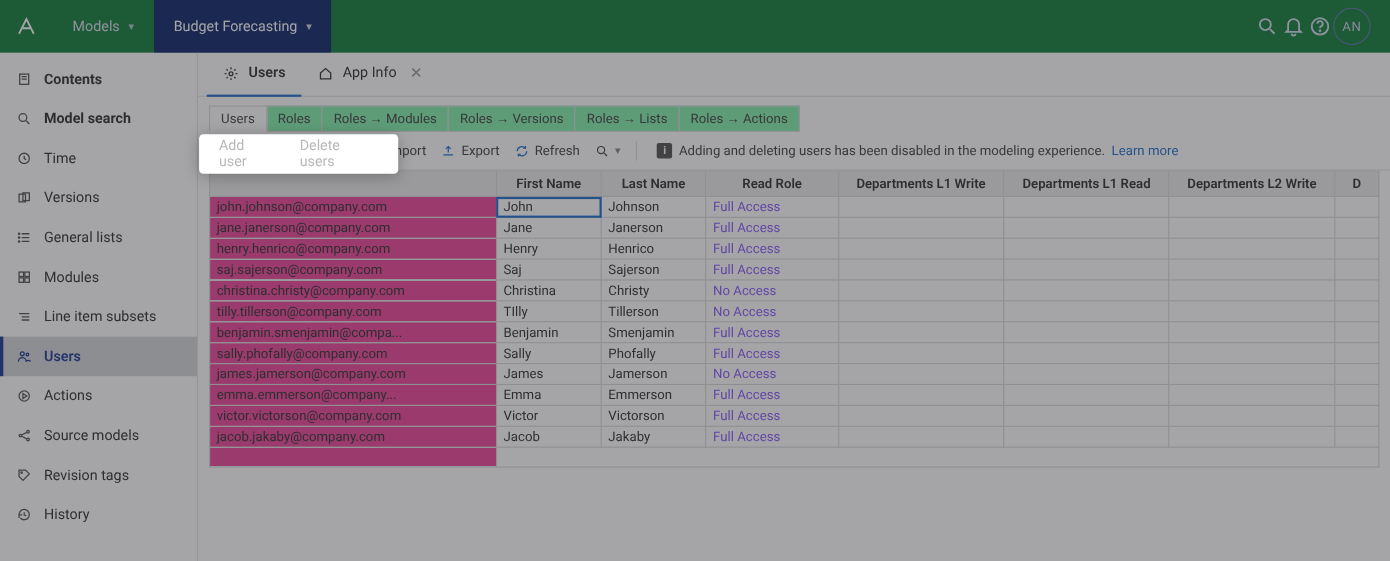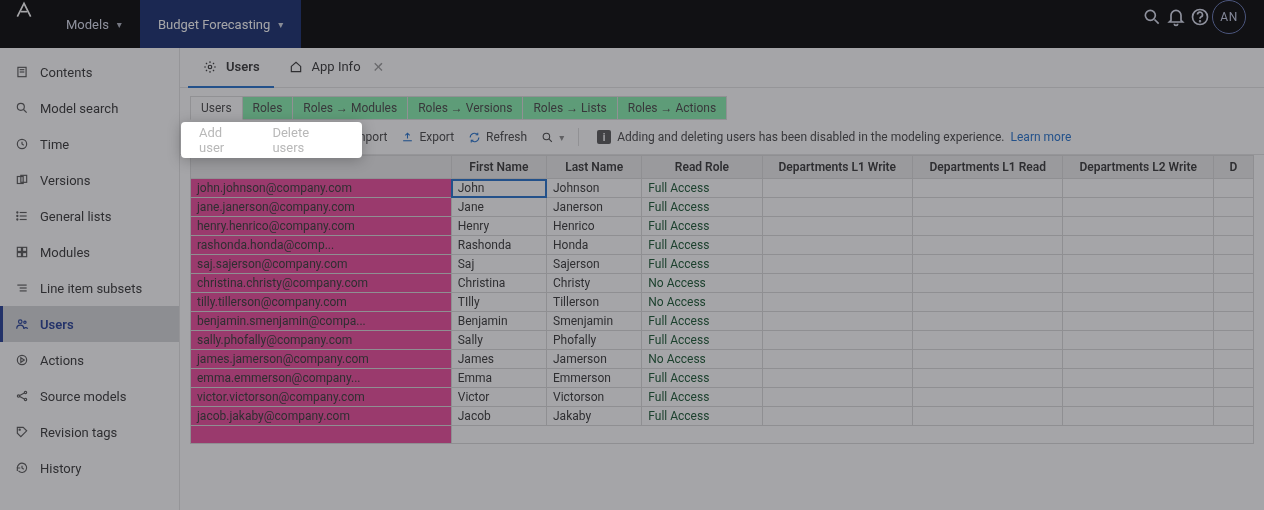--- a/index.html
+++ b/index.html
@@ -1,36 +1,36 @@
 <!DOCTYPE html>
 <html><head>
 <meta charset="utf-8">
 <style>
   * { box-sizing: border-box; margin: 0; padding: 0; }
   html, body { width: 1264px; height: 510px; overflow: hidden; font-family: -apple-system, BlinkMacSystemFont, "Segoe UI", Roboto, Arial, sans-serif; font-size: 13px; color: #333; background: #f5f5f5; }
   .app { position: relative; width: 1264px; height: 510px; }
 
   
-  .topbar { display: flex; align-items: flex-start; height: 48px; background: #000000; color: #fff; position: relative; z-index: 2; }
+  .topbar { display: flex; align-items: center; height: 48px; background: #15803d; color: #fff; position: relative; z-index: 2; }
   .topbar .logo { width: 48px; display: flex; align-items: center; justify-content: center; }
   .topbar .logo svg { width: 20px; height: 20px; }
   .navtab { display: flex; align-items: center; height: 48px; padding: 0 18px; color: #d8dcec; cursor: pointer; gap: 8px; }
   .navtab.active { background: #12296b; color: #fff; position: relative; }
   .navtab .chev { font-size: 10px; opacity: .8; }
   .topright { margin-left: auto; display: flex; align-items: center; padding-right: 18px; }
   .topicon { color: #d8dcec; display: flex; align-items: center; justify-content: center; width: 24px; height: 24px; }
   .avatar { width: 34px; height: 34px; border-radius: 50%; border: 1px solid #6476b4; color: #c7cde6; display: flex; align-items: center; justify-content: center; font-size: 12px; letter-spacing: .5px; }
 
   
   .body { display: flex; height: calc(510px - 48px); position: relative; z-index: 2; }
 
   
   .sidebar { width: 180px; background: #fff; border-right: 1px solid #e3e3e3; padding-top: 6px; }
   .sb-item { display: flex; align-items: center; gap: 10px; height: 36px; padding: 0 14px; color: #333; cursor: pointer; font-size: 13px; }
-  .sb-item.bold { font-weight: 400; }
+  .sb-item.bold { font-weight: 700; }
   .sb-item.active { background: #d6d8da; color: #1f3a93; font-weight: 600; border-left: 3px solid #1f3a93; padding-left: 11px; }
   .sb-icon { width: 16px; height: 16px; display: flex; align-items: center; justify-content: center; color: #555; flex-shrink: 0; }
   .sb-item.active .sb-icon { color: #1f3a93; }
 
   
   .main { flex: 1; background: #fff; display: flex; flex-direction: column; overflow: hidden; }
 
   
   .crumbs { display: flex; align-items: center; height: 40px; border-bottom: 1px solid #e3e3e3; padding-left: 8px; gap: 0; }
   .crumb { display: flex; align-items: center; gap: 8px; height: 40px; padding: 0 14px; color: #333; cursor: pointer; border-bottom: 2px solid transparent; }
@@ -53,21 +53,21 @@
   .info-icon { width: 14px; height: 14px; border-radius: 2px; background: #555; color: #fff; font-size: 10px; font-weight: 700; display: flex; align-items: center; justify-content: center; }
   .learn { color: #1f6fcc; cursor: pointer; }
 
   
   .table-wrap { flex: 1; overflow: hidden; padding: 0 10px 10px 10px; }
   table { border-collapse: collapse; width: 100%; table-layout: fixed; font-size: 12px; }
   th { background: #ededed; border: 1px solid #d9d9d9; padding: 4px 6px; font-weight: 600; color: #333; text-align: center; height: 22px; }
   th:first-child { text-align: left; }
   td { border: 1px solid #d9d9d9; padding: 2px 6px; height: 18px; white-space: nowrap; overflow: hidden; text-overflow: ellipsis; }
   td.email { background: #ec4899; color: #333; }
-  td.role a { color: #14532d; text-decoration: none; cursor: pointer; text-align: right; }
+  td.role a { color: #8b5cf6; text-decoration: none; cursor: pointer; text-align: right; }
   td.selected { outline: 2px solid #1f6fcc; outline-offset: -2px; }
 
   
   .dim { position: absolute; inset: 0; background: rgba(40,40,48,0.42); z-index: 5; pointer-events: none; }
   .highlight-box { position: absolute; z-index: 6; background: #fff; border-radius: 4px; box-shadow: 0 2px 14px rgba(0,0,0,0.25); display: flex; align-items: center; justify-content: flex-start; gap: 22px; padding: 0 18px; pointer-events: none; }
   .highlight-box span { color: #b8b8b8; font-size: 13px; }
 
   svg { display: block; }
 </style>
 </head>
@@ -377,30 +377,20 @@
                 <td class="email">henry.henrico@company.com</td>
                 <td class="">Henry</td>
                 <td>Henrico</td>
                 <td class="role"><a>Full Access</a></td>
                 <td></td>
                 <td></td>
                 <td></td>
                 <td></td>
               </tr>
               <tr>
-                <td class="email">rashonda.honda@comp...</td>
-                <td class="">Rashonda</td>
-                <td>Honda</td>
-                <td class="role"><a>Full Access</a></td>
-                <td></td>
-                <td></td>
-                <td></td>
-                <td></td>
-              </tr>
-              <tr>
                 <td class="email">saj.sajerson@company.com</td>
                 <td class="">Saj</td>
                 <td>Sajerson</td>
                 <td class="role"><a>Full Access</a></td>
                 <td></td>
                 <td></td>
                 <td></td>
                 <td></td>
               </tr>
               <tr>

